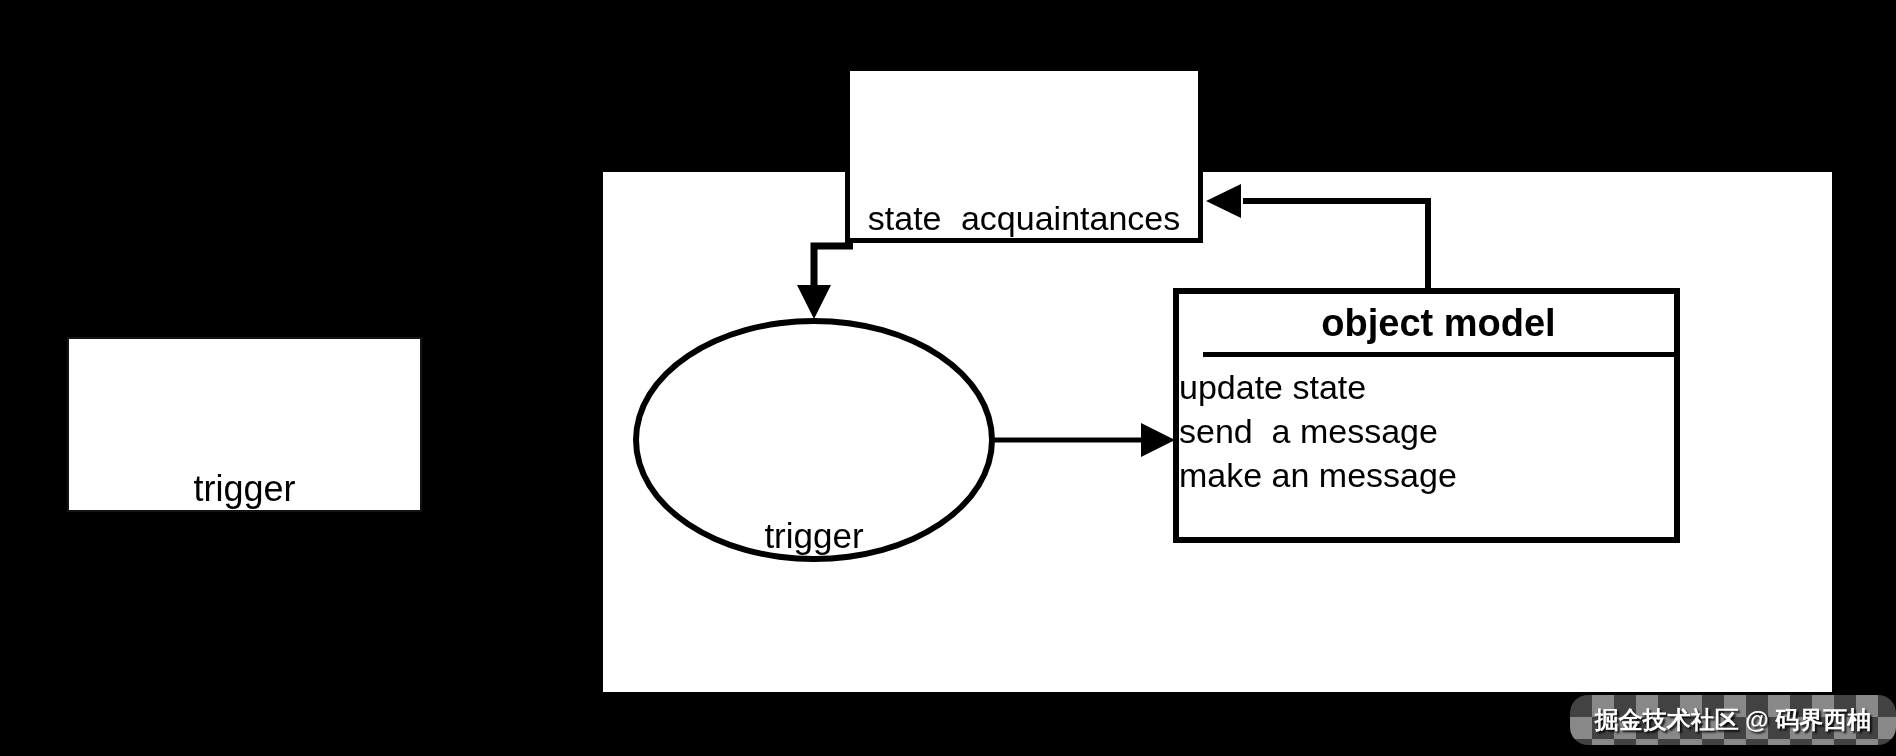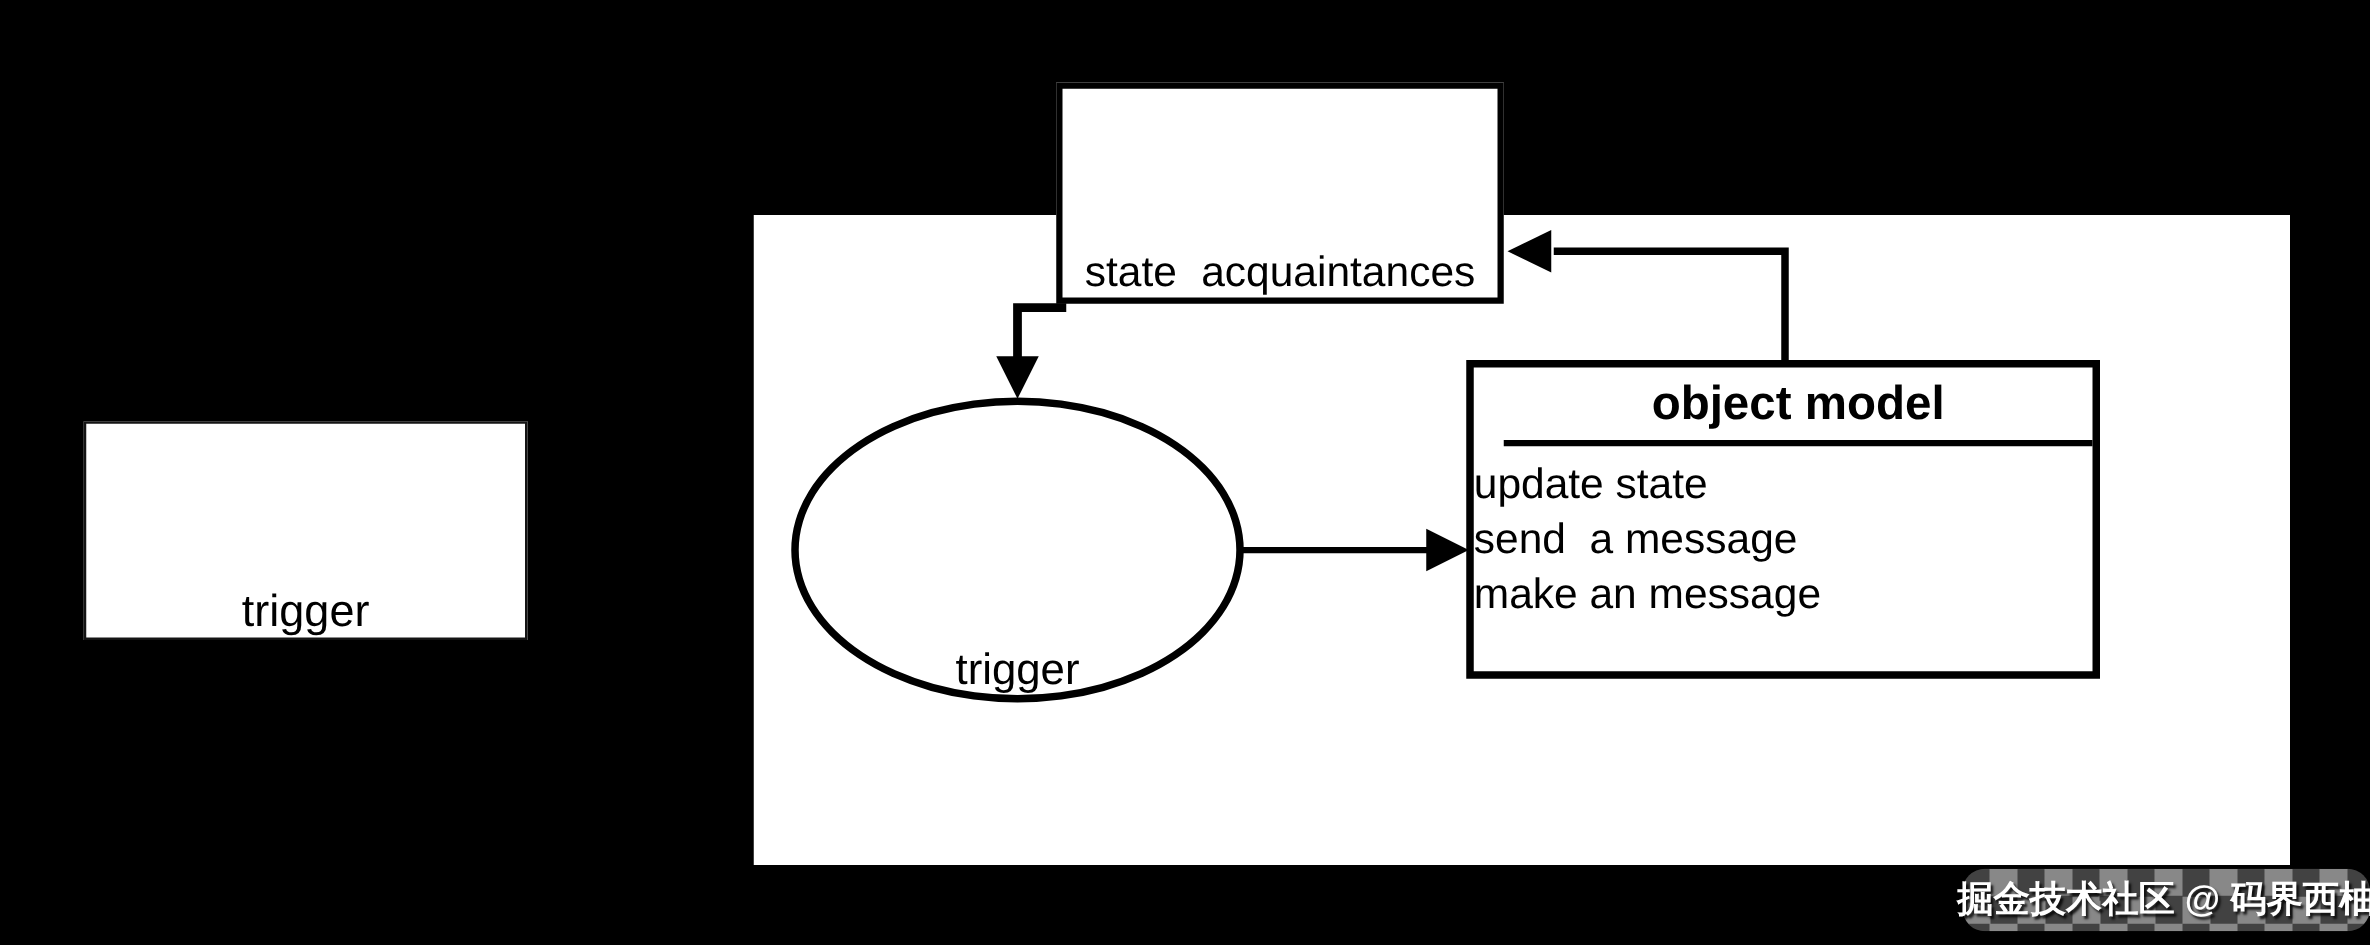--- a/index.html
+++ b/index.html
@@ -113,21 +113,21 @@
     left: 1570px;
     top: 695px;
     width: 326px;
     height: 50px;
     background: repeating-conic-gradient(rgba(148,148,148,0.92) 0% 25%, rgba(72,72,72,0.92) 0% 50%);
     background-size: 44px 44px;
     display: flex;
     align-items: center;
     justify-content: center;
     color: #fff;
-    font-size: 29px;
+    font-size: 24px;
     font-weight: bold;
     white-space: nowrap;
     text-shadow: 2px 2px 2px rgba(0,0,0,0.85);
     border-radius: 18px;
   }
 </style>
 </head>
 <body>
 
 <div class="stage">

